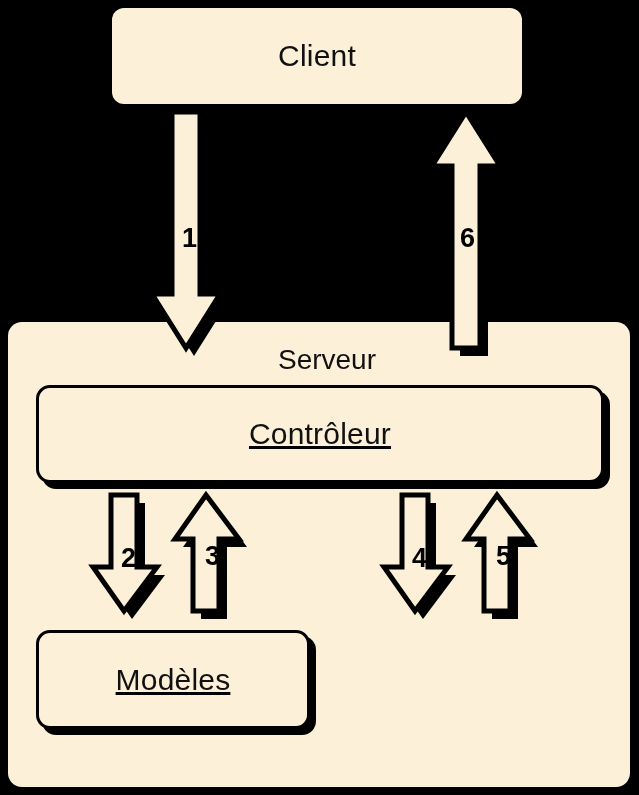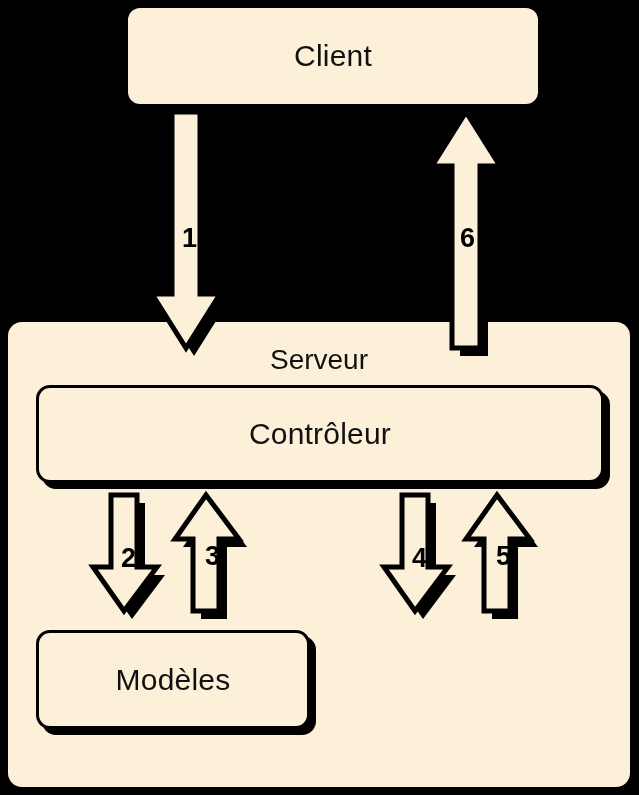--- a/index.html
+++ b/index.html
@@ -30,21 +30,21 @@
     font-size: 30px;
     font-weight: 400;
     color: #111111;
     letter-spacing: 0.2px;
     line-height: 1;
     white-space: nowrap;
   }
 
   
   #client-box {
-    left: 128px;
+    left: 112px;
     top: 8px;
     width: 410px;
     height: 96px;
     border-radius: 12px;
     box-shadow: 5px 5px 0 0 rgba(0,0,0,0.30);
   }
 
   
   #server-box {
     left: 8px;
@@ -57,27 +57,29 @@
   }
   #server-label {
     position: absolute;
     left: 0;
     top: 22px;
     width: 100%;
     text-align: center;
     font-size: 28px;
     color: #111111;
     white-space: nowrap;
+    padding-left: 8px;
   }
 
   
   .inner-box {
     border: 3px solid #000000;
     border-radius: 14px;
     box-shadow: 6px 6px 0 0 #000000;
+    text-decoration: underline;
   }
   #controleur-box {
     left: 36px;
     top: 385px;
     width: 568px;
     height: 98px;
   }
   #modeles-box {
     left: 36px;
     top: 630px;

